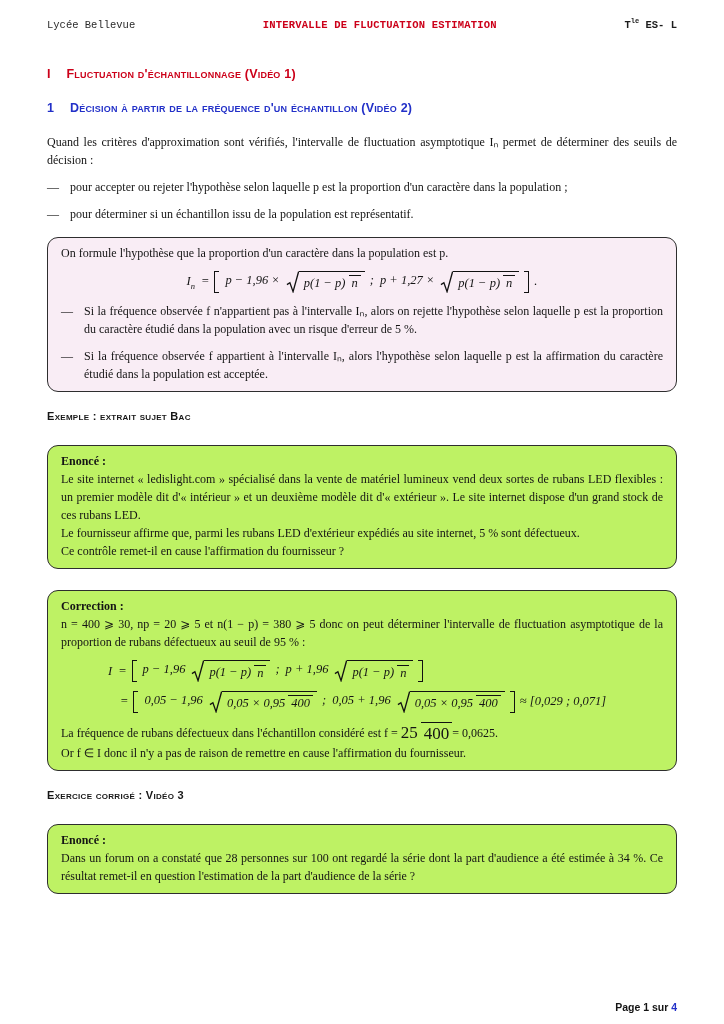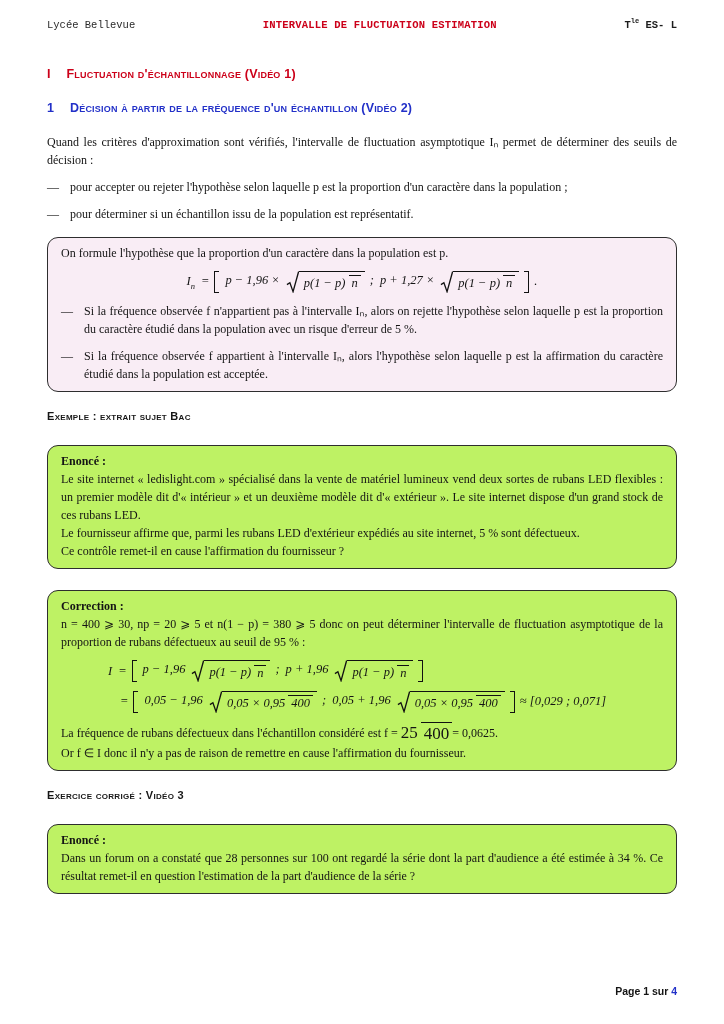--- a/index.html
+++ b/index.html
@@ -71,21 +71,21 @@
   .sq-body { display: inline-block; border-top: 1.3px solid #111; padding: 2px 4px 0 2px; }
   .frac { display: inline-flex; flex-direction: row; align-items: center; text-align: center; line-height: 1.25; }
   .frac .fr-num { padding: 0 3px; }
   .frac .fr-den { border-top: 1.1px solid #111; padding: 0 3px; }
   .inline-math { display: flex; align-items: center; gap: 0; margin-top: 4px; flex-wrap: wrap; }
   .inline-math .frac { font-size: 17px; }
   sub { font-size: 8.5px; }
 
   
   .footer {
-    position: absolute; right: 47px; bottom: 24px;
+    position: absolute; right: 47px; bottom: 8px;
     font-family: "Liberation Sans", sans-serif; font-size: 10.5px; font-weight: bold;
   }
   .footer .blue { color: var(--accent_blue, #2230c8); }
 </style>
 </head>
 <body>
 
 <div class="page">
 
   <div class="doc-header">

